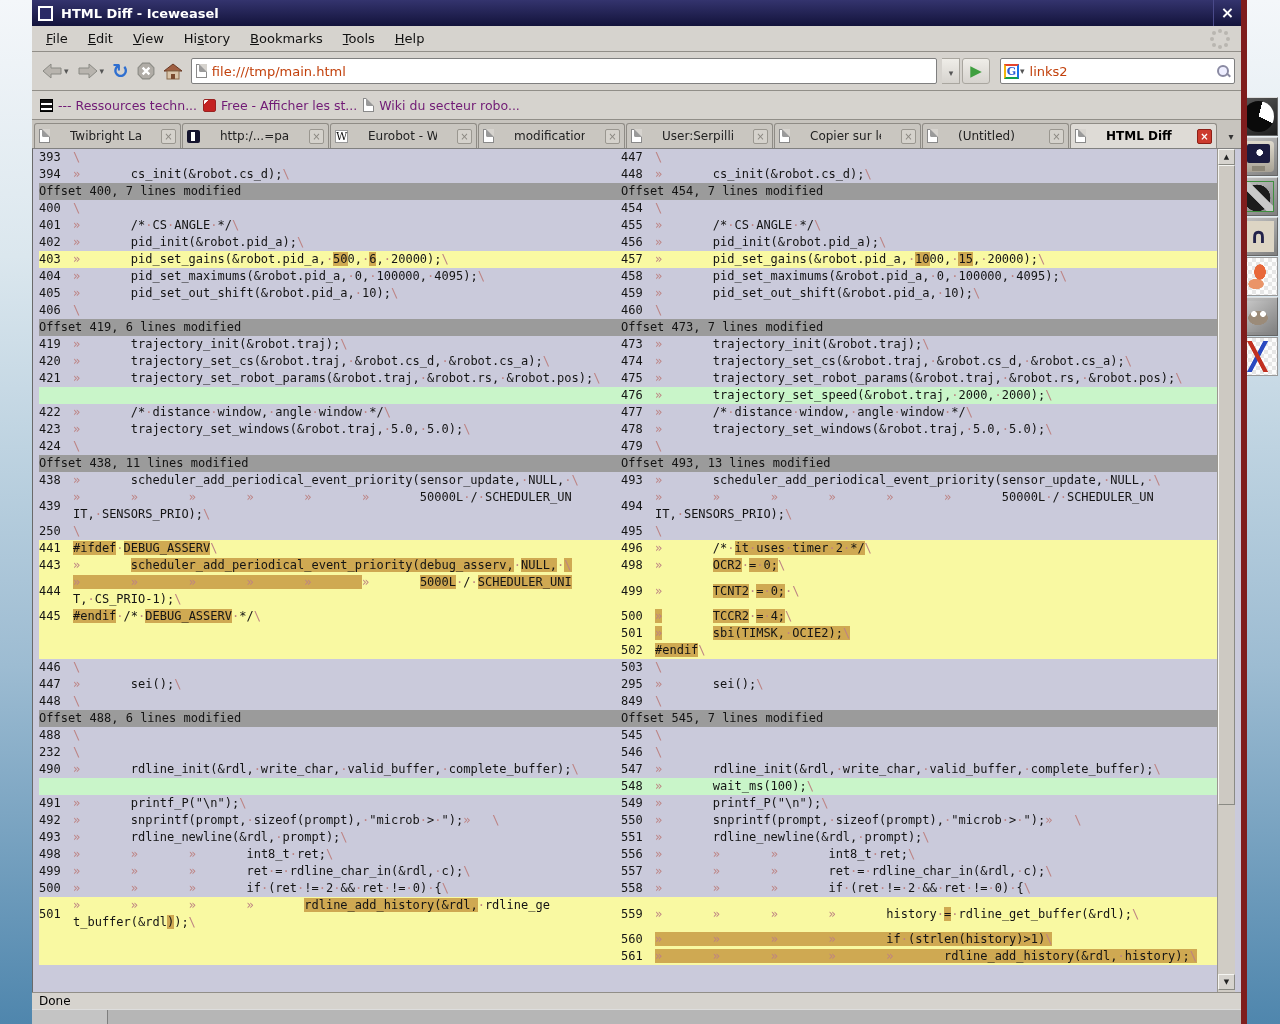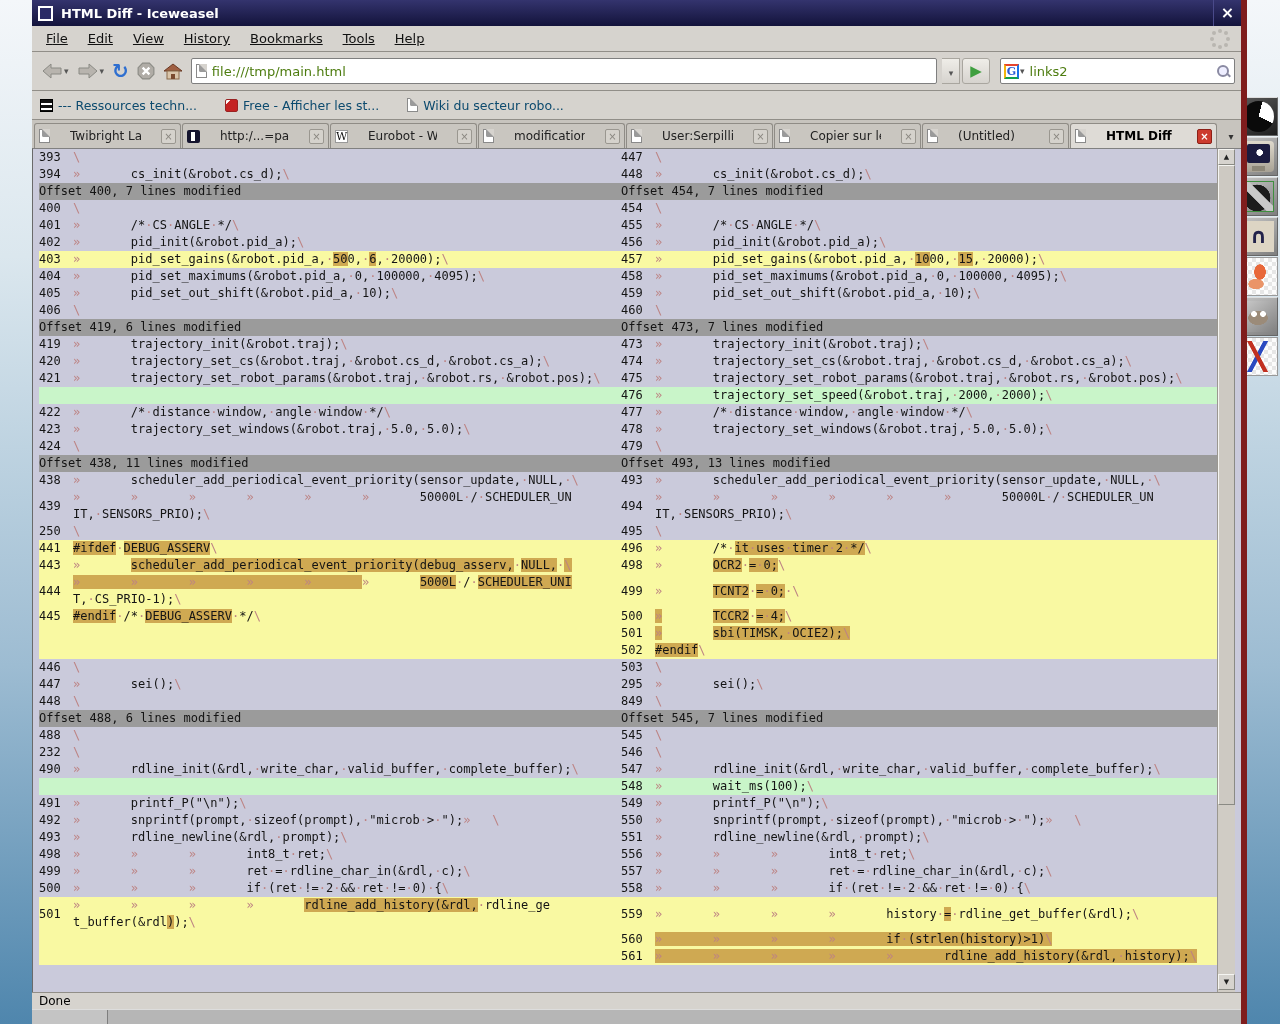--- a/index.html
+++ b/index.html
@@ -36,30 +36,30 @@
   .throbber { margin-left:auto; margin-right:18px; width:6px; height:6px; border-radius:50%;
     box-shadow: 0 -8px 0 -1px #b9b6b0, 6px -6px 0 -1px #b9b6b0, 8px 0 0 -1px #b9b6b0, 6px 6px 0 -1px #b9b6b0, 0 8px 0 -1px #b9b6b0, -6px 6px 0 -1px #b9b6b0, -8px 0 0 -1px #b9b6b0, -6px -6px 0 -1px #b9b6b0; }
 
   .navbar { height:39px; flex:none; background:#d6d3ce; border-bottom:1px solid #918e88; display:flex; align-items:center; padding:0 6px; gap:2px; }
   .navbtn { height:30px; display:flex; align-items:center; justify-content:center; padding:0 2px; border:1px solid transparent; border-radius:3px; }
   .ddarrow { font-size:9px; color:#555; margin-left:1px; }
   .reload-glyph { font-size:20px; font-weight:bold; color:#2f6fd0; line-height:20px; }
   .urlbox { flex:1; height:26px; background:#fff; border:1px solid #7f7f7f; border-radius:2px; display:flex; align-items:center; padding:0 4px; margin:0 3px; }
   .pageico { position:relative; width:11px; height:14px; background:#fff; border:1px solid #8a8a8a; flex:none; }
   .pageico::after { content:""; position:absolute; top:-1px; right:-1px; border-style:solid; border-width:4px; border-color:#d6d3ce #d6d3ce #9a9a9a #9a9a9a; border-bottom-left-radius:2px; }
-  .urlinput, .searchinput { border:none; outline:none; background:transparent; font-family:"DejaVu Sans",sans-serif; font-size:13px; color:#4d7c0f; width:100%; margin-left:5px; }
+  .urlinput, .searchinput { border:none; outline:none; background:transparent; font-family:"DejaVu Sans",sans-serif; font-size:13px; color:#c2410c; width:100%; margin-left:5px; }
   .gobtn { color:#3f9f3f; font-size:15px; border:1px solid #a9a69f; border-radius:3px; width:28px; height:26px; text-align:center; line-height:24px; background:linear-gradient(#efede8,#d6d3ce); }
   .urldrop { width:18px; height:26px; border:1px solid #a9a69f; border-left:none; background:linear-gradient(#efede8,#d6d3ce); text-align:center; line-height:24px; }
   .searchbox { width:235px; height:26px; background:#fff; border:1px solid #7f7f7f; border-radius:2px; display:flex; align-items:center; padding:0 3px; margin-left:8px; }
   .glogo { width:15px; height:15px; background:#fff; border:2px solid; border-top-color:#e8442c; border-left-color:#f2b50f; border-bottom-color:#12a04c; border-right-color:#1a73e8; font-family:"DejaVu Serif",serif; font-weight:bold; font-size:11px; color:#2a5ad4; text-align:center; line-height:11px; flex:none; }
   .magnify { position:relative; width:16px; height:16px; flex:none; margin-left:2px; }
   .magnify::before { content:""; position:absolute; left:2px; top:2px; width:8px; height:8px; border:2px solid #8a8aa2; border-radius:50%; background:#eef; }
   .magnify::after { content:""; position:absolute; left:11px; top:11px; width:5px; height:2px; background:#8a8aa2; transform:rotate(45deg); }
 
-  .bookmarksbar { height:29px; flex:none; background:#d6d3ce; border-bottom:1px solid #918e88; display:flex; align-items:center; padding-left:8px; gap:28px; font-size:12.5px; color:#0c4a6e; }
+  .bookmarksbar { height:29px; flex:none; background:#d6d3ce; border-bottom:1px solid #918e88; display:flex; align-items:center; padding-left:8px; gap:6px; font-size:12.5px; color:#701a75; }
   .bmitem { display:flex; align-items:center; gap:5px; }
   .bm-rtfs { width:13px; height:13px; background:linear-gradient(#111 0 3px, #fff 3px 5px, #111 5px 8px, #fff 8px 10px, #111 10px); border:1px solid #000; }
   .bm-free { width:13px; height:13px; background:linear-gradient(135deg,#fff 18%, #c42222 20%); border:1px solid #922; border-radius:2px; }
 
   .tabbar { height:28px; flex:none; background:#c7c4be; display:flex; align-items:flex-end; padding:0 2px; }
   .tab { width:147px; height:25px; margin-right:1px; border:1px solid #8f8c86; border-bottom:none; border-radius:3px 3px 0 0; background:#c9c6c0; display:flex; align-items:center; padding:0 4px; gap:20px; font-size:12px; color:#222; }
   .tab.active { background:#dedbd6; font-weight:bold; color:#000; }
   .tablabel { flex:1; white-space:nowrap; overflow:hidden; }
   .tabclose { width:15px; height:15px; flex:none; border:1px solid #9a9790; border-radius:2px; background:#d5d2cc; color:#8a8780; font-size:10px; text-align:center; line-height:13px; }
   .tab.active .tabclose { background:#cc3b2e; border-color:#8c1f16; color:#fff; font-weight:bold; }
@@ -126,21 +126,21 @@
 
 <div class="window">
 
   <div class="titlebar">
     <span class="winmenu"></span>
     <span class="title">HTML Diff - Iceweasel</span>
     <span class="closebtn">×</span>
   </div>
 
   <div class="menubar">
-    <span style="display:flex;text-decoration:underline;">
+    <span style="display:flex;">
         <span class="menuitem"><u>F</u>ile</span>
         <span class="menuitem"><u>E</u>dit</span>
         <span class="menuitem"><u>V</u>iew</span>
         <span class="menuitem">Hi<u>s</u>tory</span>
         <span class="menuitem"><u>B</u>ookmarks</span>
         <span class="menuitem"><u>T</u>ools</span>
         <span class="menuitem"><u>H</u>elp</span>
       </span>
     <span class="throbber"></span>
   </div>

